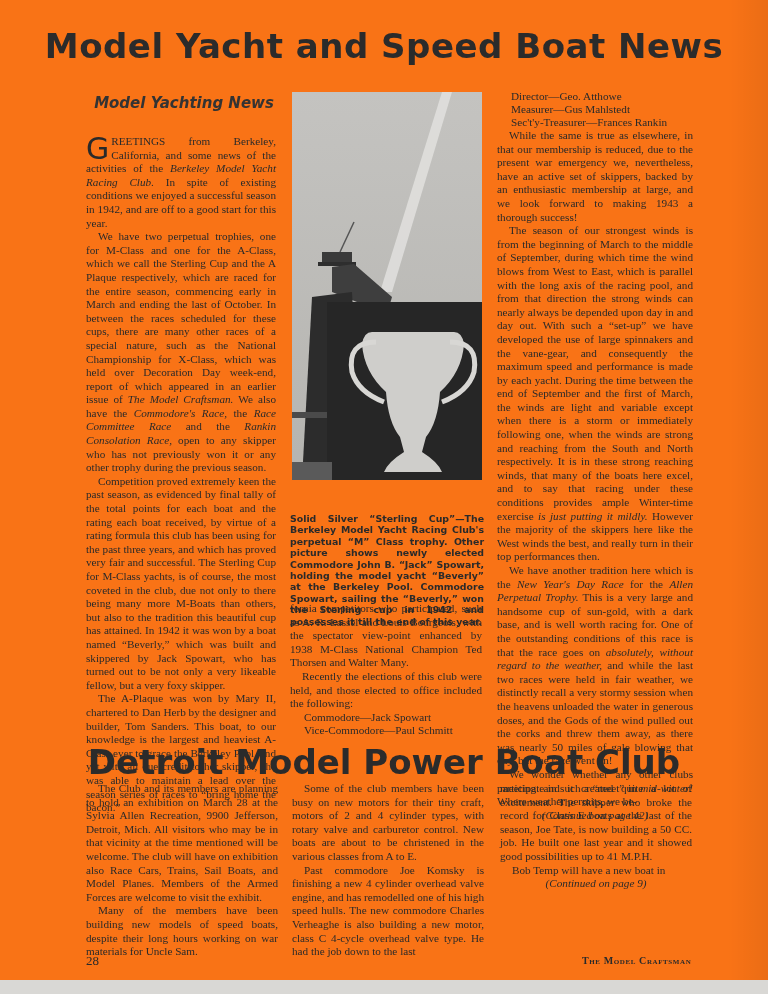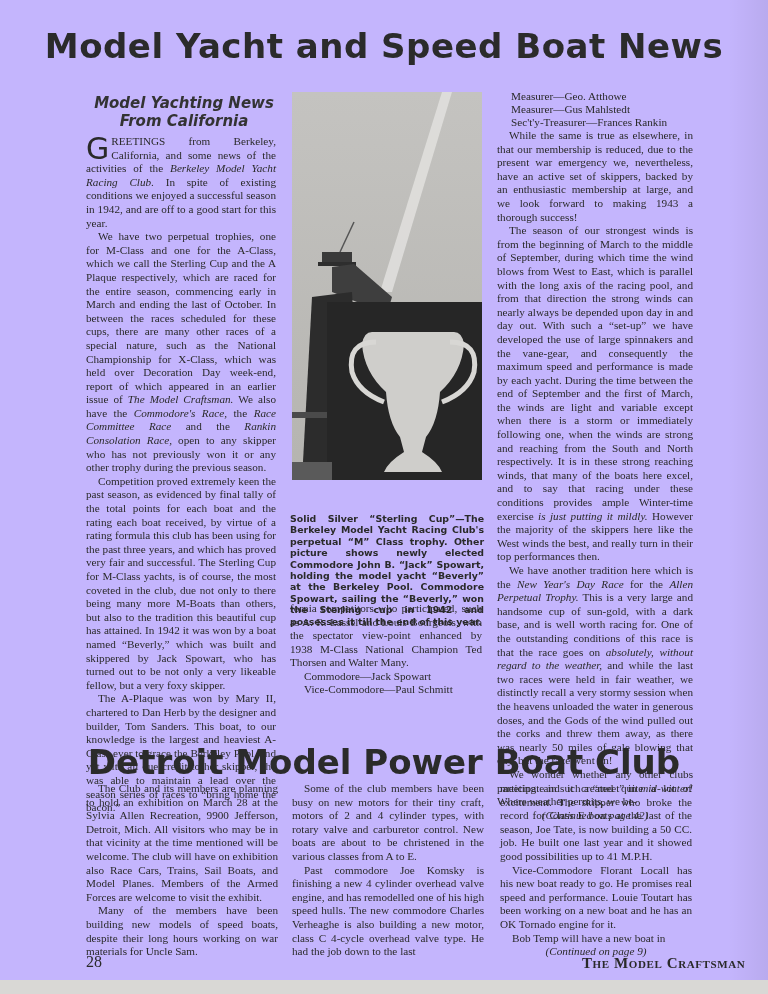--- a/index.html
+++ b/index.html
@@ -3,21 +3,21 @@
 <meta charset="utf-8">
 <style>
   html, body { margin:0; padding:0; }
   body {
     width:768px; height:994px; overflow:hidden;
     background:#f3f2ef;
     font-family:"Liberation Serif", "DejaVu Serif", serif;
     color:#2a2a2a;
     position:relative;
   }
-  .page { position:absolute; left:0; top:0; width:768px; height:994px; background:#c4b5fd; }
+  .page { position:absolute; left:0; top:0; width:768px; height:994px; background:#f97316; }
   .shade-right { position:absolute; right:0; top:0; width:40px; height:994px;
     background:linear-gradient(to right, rgba(0,0,0,0), rgba(0,0,0,0.06)); }
   .shade-bottom { position:absolute; left:0; bottom:0; width:768px; height:14px; background:#d9d8d5; }
 
   .main-title {
     position:absolute; left:0; width:768px; top:26px; text-align:center;
     font-family:"DejaVu Sans", sans-serif; font-weight:bold; font-size:34px; letter-spacing:0.5px;
     color:#2b2b2b;
   }
   .sub-title {
@@ -40,36 +40,35 @@
   .caption {
     position:absolute; left:290px; top:513px; width:194px;
     font-family:"DejaVu Sans", sans-serif; font-weight:bold; font-size:9.4px; line-height:11.4px;
     text-align:justify; color:#2a2a2a;
   }
   .section-title {
     position:absolute; left:0; width:768px; top:742px; text-align:center;
     font-family:"DejaVu Sans", sans-serif; font-weight:bold; font-size:34px;
     color:#2b2b2b;
   }
-  .footer-page { position:absolute; left:86px; top:953px; font-size:16px; }
-  .footer-mag { position:absolute; left:582px; top:955px; font-size:15px; font-variant:small-caps; font-weight:bold; letter-spacing:0.6px; }
+  .footer-page { position:absolute; left:86px; top:953px; font-size:13px; }
+  .footer-mag { position:absolute; left:582px; top:955px; font-size:10px; font-variant:small-caps; font-weight:bold; letter-spacing:0.6px; }
   i { font-style:italic; }
 </style>
 </head>
 <body>
 
 <div class="page">
   <div class="shade-right"></div>
   <div class="shade-bottom"></div>
 
   <div class="main-title">Model Yacht and Speed Boat News</div>
 
   <div class="sub-title">
     <div>Model Yachting News</div>
-    <div>From California</div>
   </div>
 
   <div class="col" style="left:86px; top:135px; width:190px;">
     <p class="noindent"><span class="dropcap">G</span><span>REETINGS from Berkeley, California, and some news of the activities of the </span><i>Berkeley Model Yacht Racing Club.</i><span> In spite of existing conditions we enjoyed a successful season in 1942, and are off to a good start for this year.</span></p>
     <p><span>We have two perpetual trophies, one for M-Class and one for the A-Class, which we call the Sterling Cup and the A Plaque respectively, which are raced for the entire season, commencing early in March and ending the last of October. In between the races scheduled for these cups, there are many other races of a special nature, such as the National Championship for X-Class, which was held over Decoration Day week-end, report of which appeared in an earlier issue of </span><i>The Model Craftsman.</i><span> We also have the </span><i>Commodore's Race,</i><span> the </span><i>Race Committee Race</i><span> and the </span><i>Rankin Consolation Race,</i><span> open to any skipper who has not previously won it or any other trophy during the previous season.</span></p>
     <p>Competition proved extremely keen the past season, as evidenced by final tally of the total points for each boat and the rating each boat received, by virtue of a rating formula this club has been using for the past three years, and which has proved very fair and successful. The Sterling Cup for M-Class yachts, is of course, the most coveted in the club, due not only to there being many more M-Boats than others, but also to the tradition this beautiful cup has attained. In 1942 it was won by a boat named “Beverly,” which was built and skippered by Jack Spowart, who has turned out to be not only a very likeable fellow, but a very foxy skipper.</p>
     <p>The A-Plaque was won by Mary II, chartered to Dan Herb by the designer and builder, Tom Sanders. This boat, to our knowledge is the largest and heaviest A-Class ever to grace the Berkeley Pool, and yet with all due credit to her skipper, she was able to maintain a lead over the season series of races to “bring home the bacon.”</p>
   </div>
 
   <div class="photo" title="Man holding model yacht behind silver Sterling Cup trophy">
@@ -93,26 +92,27 @@
       <path d="M84,250 Q55,250 60,280 Q66,300 92,310" fill="none" stroke="#d8d7d4" stroke-width="5"></path>
       <path d="M158,250 Q187,250 182,280 Q176,300 150,310" fill="none" stroke="#d8d7d4" stroke-width="5"></path>
       <rect x="0" y="370" width="40" height="18" fill="#5a5a5a"></rect>
     </svg>
   </div>
 
   <div class="caption">Solid Silver “Sterling Cup”—The Berkeley Model Yacht Racing Club's perpetual “M” Class trophy. Other picture shows newly elected Commodore John B. “Jack” Spowart, holding the model yacht “Beverly” at the Berkeley Pool. Commodore Spowart, sailing the “Beverly,” won the Sterling cup in 1942 and possesses it till the end of this year.</div>
 
   <div class="col" style="left:290px; top:602px; width:192px;">
     <p class="noindent">fornia competitors who participated, such as A. R. Lassel and Louis Bourgeois, with the spectator view-point enhanced by 1938 M-Class National Champion Ted Thorsen and Walter Many.</p>
+    <p>Recently the elections of this club were held, and those elected to office included the following:</p>
     <p class="officer">Commodore—Jack Spowart</p>
     <p class="officer">Vice-Commodore—Paul Schmitt</p>
   </div>
 
   <div class="col" style="left:497px; top:90px; width:196px;">
-    <p class="officer">Measurer—Geo. Atthowe</p>
+    <p class="officer">Director—Geo. Atthowe</p>
     <p class="officer">Measurer—Gus Mahlstedt</p>
     <p class="officer">Sec't'y-Treasurer—Frances Rankin</p>
     <p>While the same is true as elsewhere, in that our membership is reduced, due to the present war emergency we, nevertheless, have an active set of skippers, backed by an enthusiastic membership at large, and we look forward to making 1943 a thorough success!</p>
     <p><span>The season of our strongest winds is from the beginning of March to the middle of September, during which time the wind blows from West to East, which is parallel with the long axis of the racing pool, and from that direction the strong winds can nearly always be depended upon day in and day out. With such a “set-up” we have developed the use of large spinnakers and the vane-gear, and consequently the maximum speed and performance is made by each yacht. During the time between the end of September and the first of March, the winds are light and variable except when there is a storm or immediately following one, when the winds are strong and reaching from the South and North respectively. It is in these strong reaching winds, that many of the boats here excel, and to say that racing under these conditions provides ample Winter-time exercise </span><i>is just putting it mildly.</i><span> However the majority of the skippers here like the West winds the best, and really turn in their top performances then.</span></p>
     <p><span>We have another tradition here which is the </span><i>New Year's Day Race</i><span> for the </span><i>Allen Perpetual Trophy.</i><span> This is a very large and handsome cup of sun-gold, with a dark base, and is well worth racing for. One of the outstanding conditions of this race is that the race goes on </span><i>absolutely, without regard to the weather,</i><span> and while the last two races were held in fair weather, we distinctly recall a very stormy session when the heavens unloaded the water in generous doses, and the Gods of the wind pulled out the corks and threw them away, as there was nearly 50 miles of gale blowing that day, but the race went on!</span></p>
     <p><span>We wonder whether any other clubs participate in such a “meet” in </span><i>mid-winter!</i><span> Where weather permits, we be-</span></p>
     <p class="continued">(Continued on page 42)</p>
   </div>
 
   <div class="section-title">Detroit Model Power Boat Club</div>
@@ -122,20 +122,19 @@
     <p>Many of the members have been building new models of speed boats, despite their long hours working on war materials for Uncle Sam.</p>
   </div>
 
   <div class="col" style="left:292px; top:782px; width:192px;">
     <p>Some of the club members have been busy on new motors for their tiny craft, motors of 2 and 4 cylinder types, with rotary valve and carburetor control. New boats are about to be christened in the various classes from A to E.</p>
     <p>Past commodore Joe Komsky is finishing a new 4 cylinder overhead valve engine, and has remodelled one of his high speed hulls. The new commodore Charles Verheaghe is also building a new motor, class C 4-cycle overhead valve type. He had the job down to the last</p>
   </div>
 
   <div class="col" style="left:500px; top:782px; width:192px;">
     <p class="noindent">meeting and it created quite a lot of excitement. The skipper who broke the record for Class E boats at the last of the season, Joe Tate, is now building a 50 CC. job. He built one last year and it showed good possibilities up to 41 M.P.H.</p>
-    <p>Vice-Commodore Florant Locall has his new boat ready to go. He promises real speed and performance. Louie Toutart has been working on a new boat and he has an OK Tornado engine for it.</p>
     <p>Bob Temp will have a new boat in</p>
     <p class="continued">(Continued on page 9)</p>
   </div>
 
   <div class="footer-page">28</div>
   <div class="footer-mag">The Model Craftsman</div>
 </div>
 
 </body></html>

